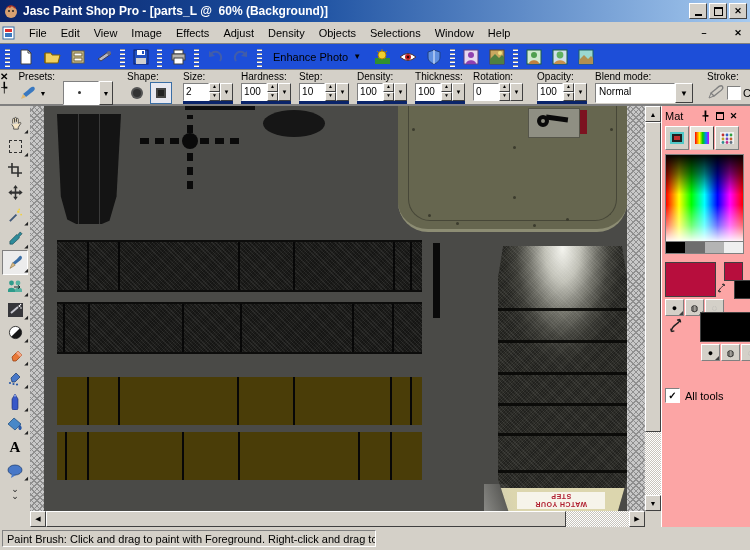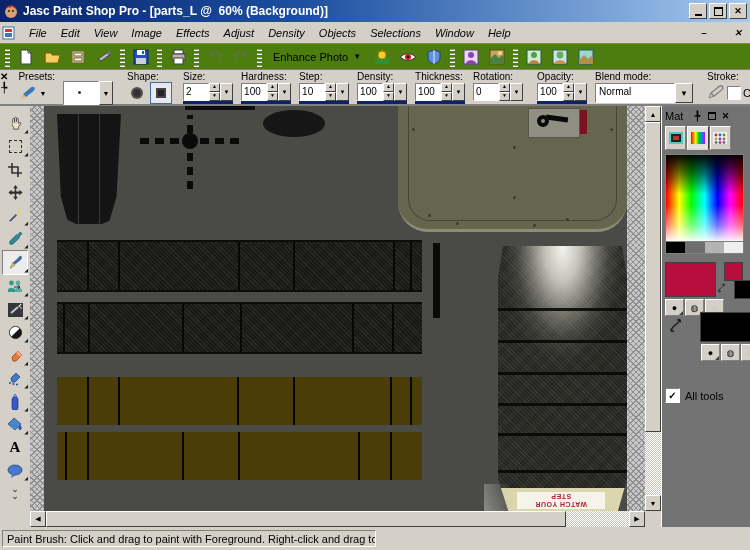--- a/index.html
+++ b/index.html
@@ -15,29 +15,29 @@
   .titlebar .ttl{color:#fff;font-weight:bold;font-size:12px;margin-left:4px;white-space:pre;flex:1;
     overflow:hidden;text-overflow:clip;}
   .app-ico{width:16px;height:16px;flex:0 0 16px;}
   .winbtn{width:18px;height:16px;background:#d4d0c8;margin-left:2px;display:flex;align-items:center;
     justify-content:center;font-size:9px;font-weight:bold;box-sizing:border-box;line-height:1;}
   .winbtn .restore-glyph{width:7px;height:6px;border:1px solid #000;border-top-width:2px;display:block;}
   .winbtn .min-glyph{width:7px;height:2px;background:#000;display:block;margin-top:7px;}
 
   
   .menubar{position:absolute;left:0;top:22px;width:750px;height:22px;background:#d4d0c8;
-    display:flex;align-items:center;border-bottom:1px solid #808080;box-sizing:border-box;font-style:italic;}
+    display:flex;align-items:center;border-bottom:1px solid #808080;box-sizing:border-box;}
   .menubar .doc-ico{width:16px;height:14px;margin:0 4px 0 2px;}
   .menu-item{padding:3px 7px;cursor:default;}
   .menu-winbtns{margin-left:auto;display:flex;margin-right:4px;}
   .menu-winbtns .flatbtn{width:16px;height:14px;display:flex;align-items:center;justify-content:center;
     font-size:9px;font-weight:bold;margin-left:1px;}
 
   
-  .toolbar{position:absolute;left:0;top:44px;width:750px;height:26px;background:#4d7c0f;
+  .toolbar{position:absolute;left:0;top:44px;width:750px;height:26px;background:#1d4ed8;
     display:flex;align-items:center;border-bottom:1px solid #808080;box-sizing:border-box;padding-left:2px;}
   .grip{width:5px;height:20px;margin:0 3px;
     background:repeating-linear-gradient(0deg,#fff 0 1px,#9a9a9a 1px 2px,transparent 2px 4px);}
   .tbtn{width:24px;height:22px;display:flex;align-items:center;justify-content:center;margin:0 1px;}
   .tbtn svg{display:block;}
   .tbtn.disabled{opacity:.45;}
   .enhance-btn{height:22px;display:flex;align-items:center;padding:0 6px;margin:0 2px;}
   .enhance-btn .caret{margin-left:5px;font-size:8px;}
 
   
@@ -150,22 +150,22 @@
   
   .vscroll{position:absolute;left:615px;top:0;width:16px;height:405px;background:#d4d0c8;}
   .hscroll{position:absolute;left:0;top:405px;width:615px;height:16px;background:#d4d0c8;}
   .corner{position:absolute;left:615px;top:405px;width:16px;height:16px;background:#d4d0c8;}
   .sb-btn{position:absolute;width:16px;height:16px;background:#d4d0c8;display:flex;align-items:center;
     justify-content:center;font-size:7px;box-sizing:border-box;}
   .sb-track{background-image:repeating-conic-gradient(#fff 0 25%,#c8c4bc 0 50%);background-size:2px 2px;}
   .sb-thumb{position:absolute;background:#d4d0c8;box-sizing:border-box;}
 
   
-  .materials{position:absolute;left:661px;top:0;width:89px;height:421px;background:#737373;
-    border-left:1px solid #fff;box-sizing:border-box;padding:2px 18px 0 3px;}
+  .materials{position:absolute;left:661px;top:0;width:89px;height:421px;background:#fca5a5;
+    border-left:1px solid #fff;box-sizing:border-box;padding:2px 10px 0 3px;}
   .mat-title{display:flex;align-items:center;height:15px;}
   .mat-title .t{font-size:11px;flex:1;overflow:hidden;white-space:nowrap;}
   .mat-title .mbtn{width:13px;height:13px;display:flex;align-items:center;justify-content:center;
     font-size:9px;font-weight:bold;margin-left:1px;}
   .mat-tabs{display:flex;margin-top:3px;}
   .mat-tab{width:25px;height:22px;display:flex;align-items:center;justify-content:center;
     border:1px solid;border-color:#fff #808080 #808080 #fff;background:#d4d0c8;margin-right:1px;}
   .mat-tab.sel{background:#e6e2da;border-color:#fff #404040 #d4d0c8 #fff;}
   .tab-ico{width:16px;height:14px;}
   .rainbow{margin-top:4px;width:79px;height:88px;border:1px solid #808080;box-sizing:border-box;

